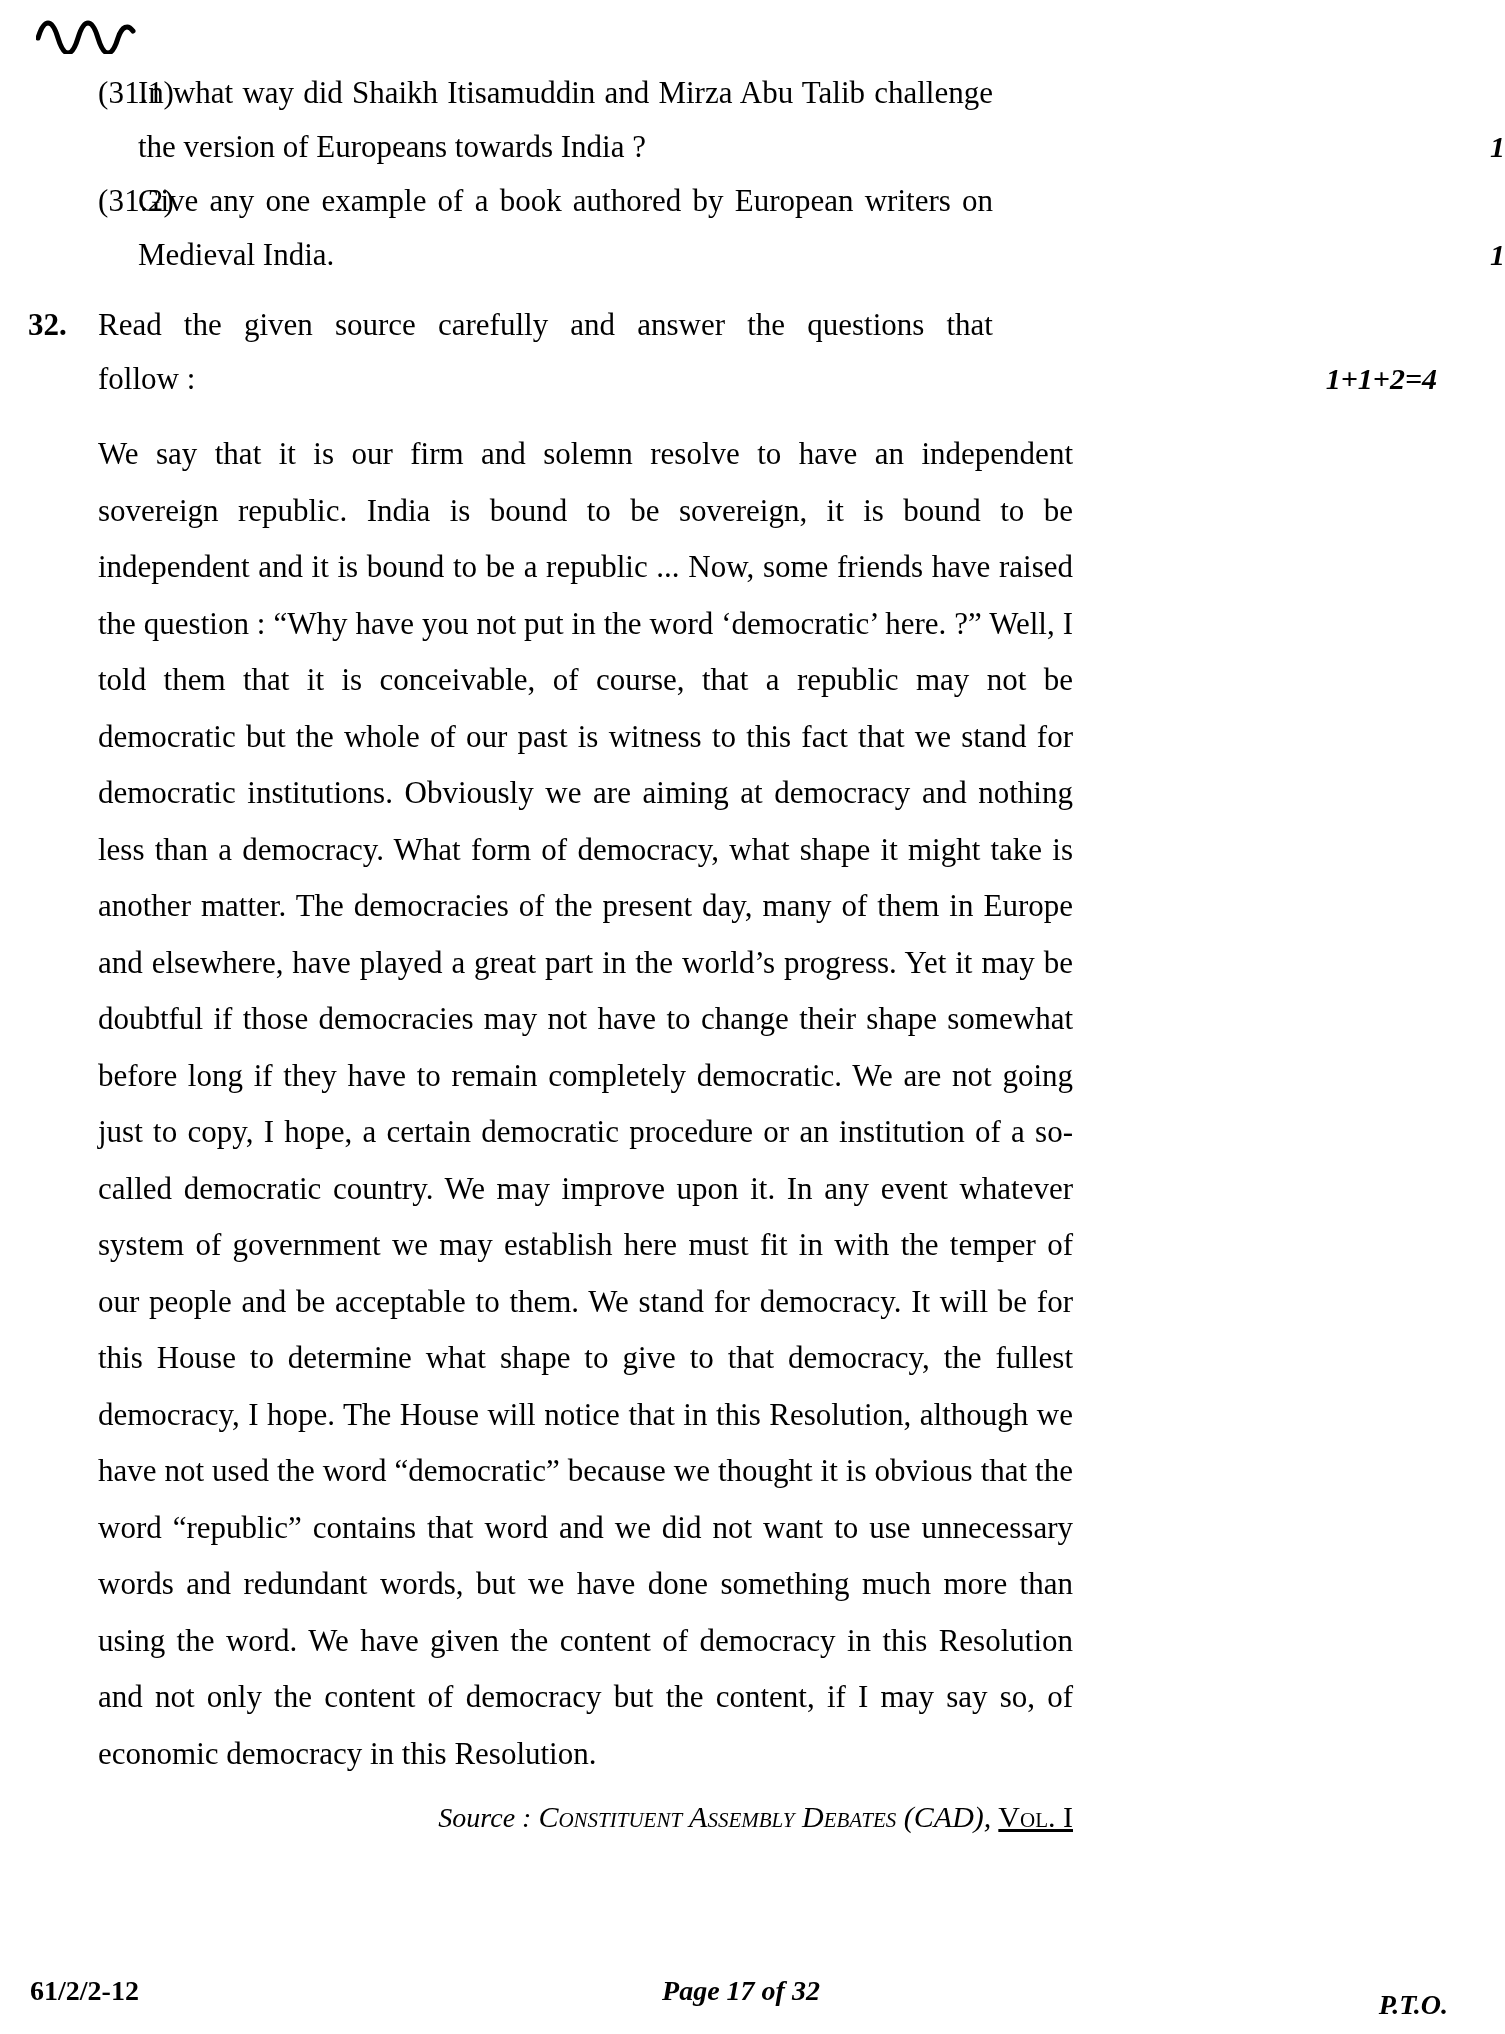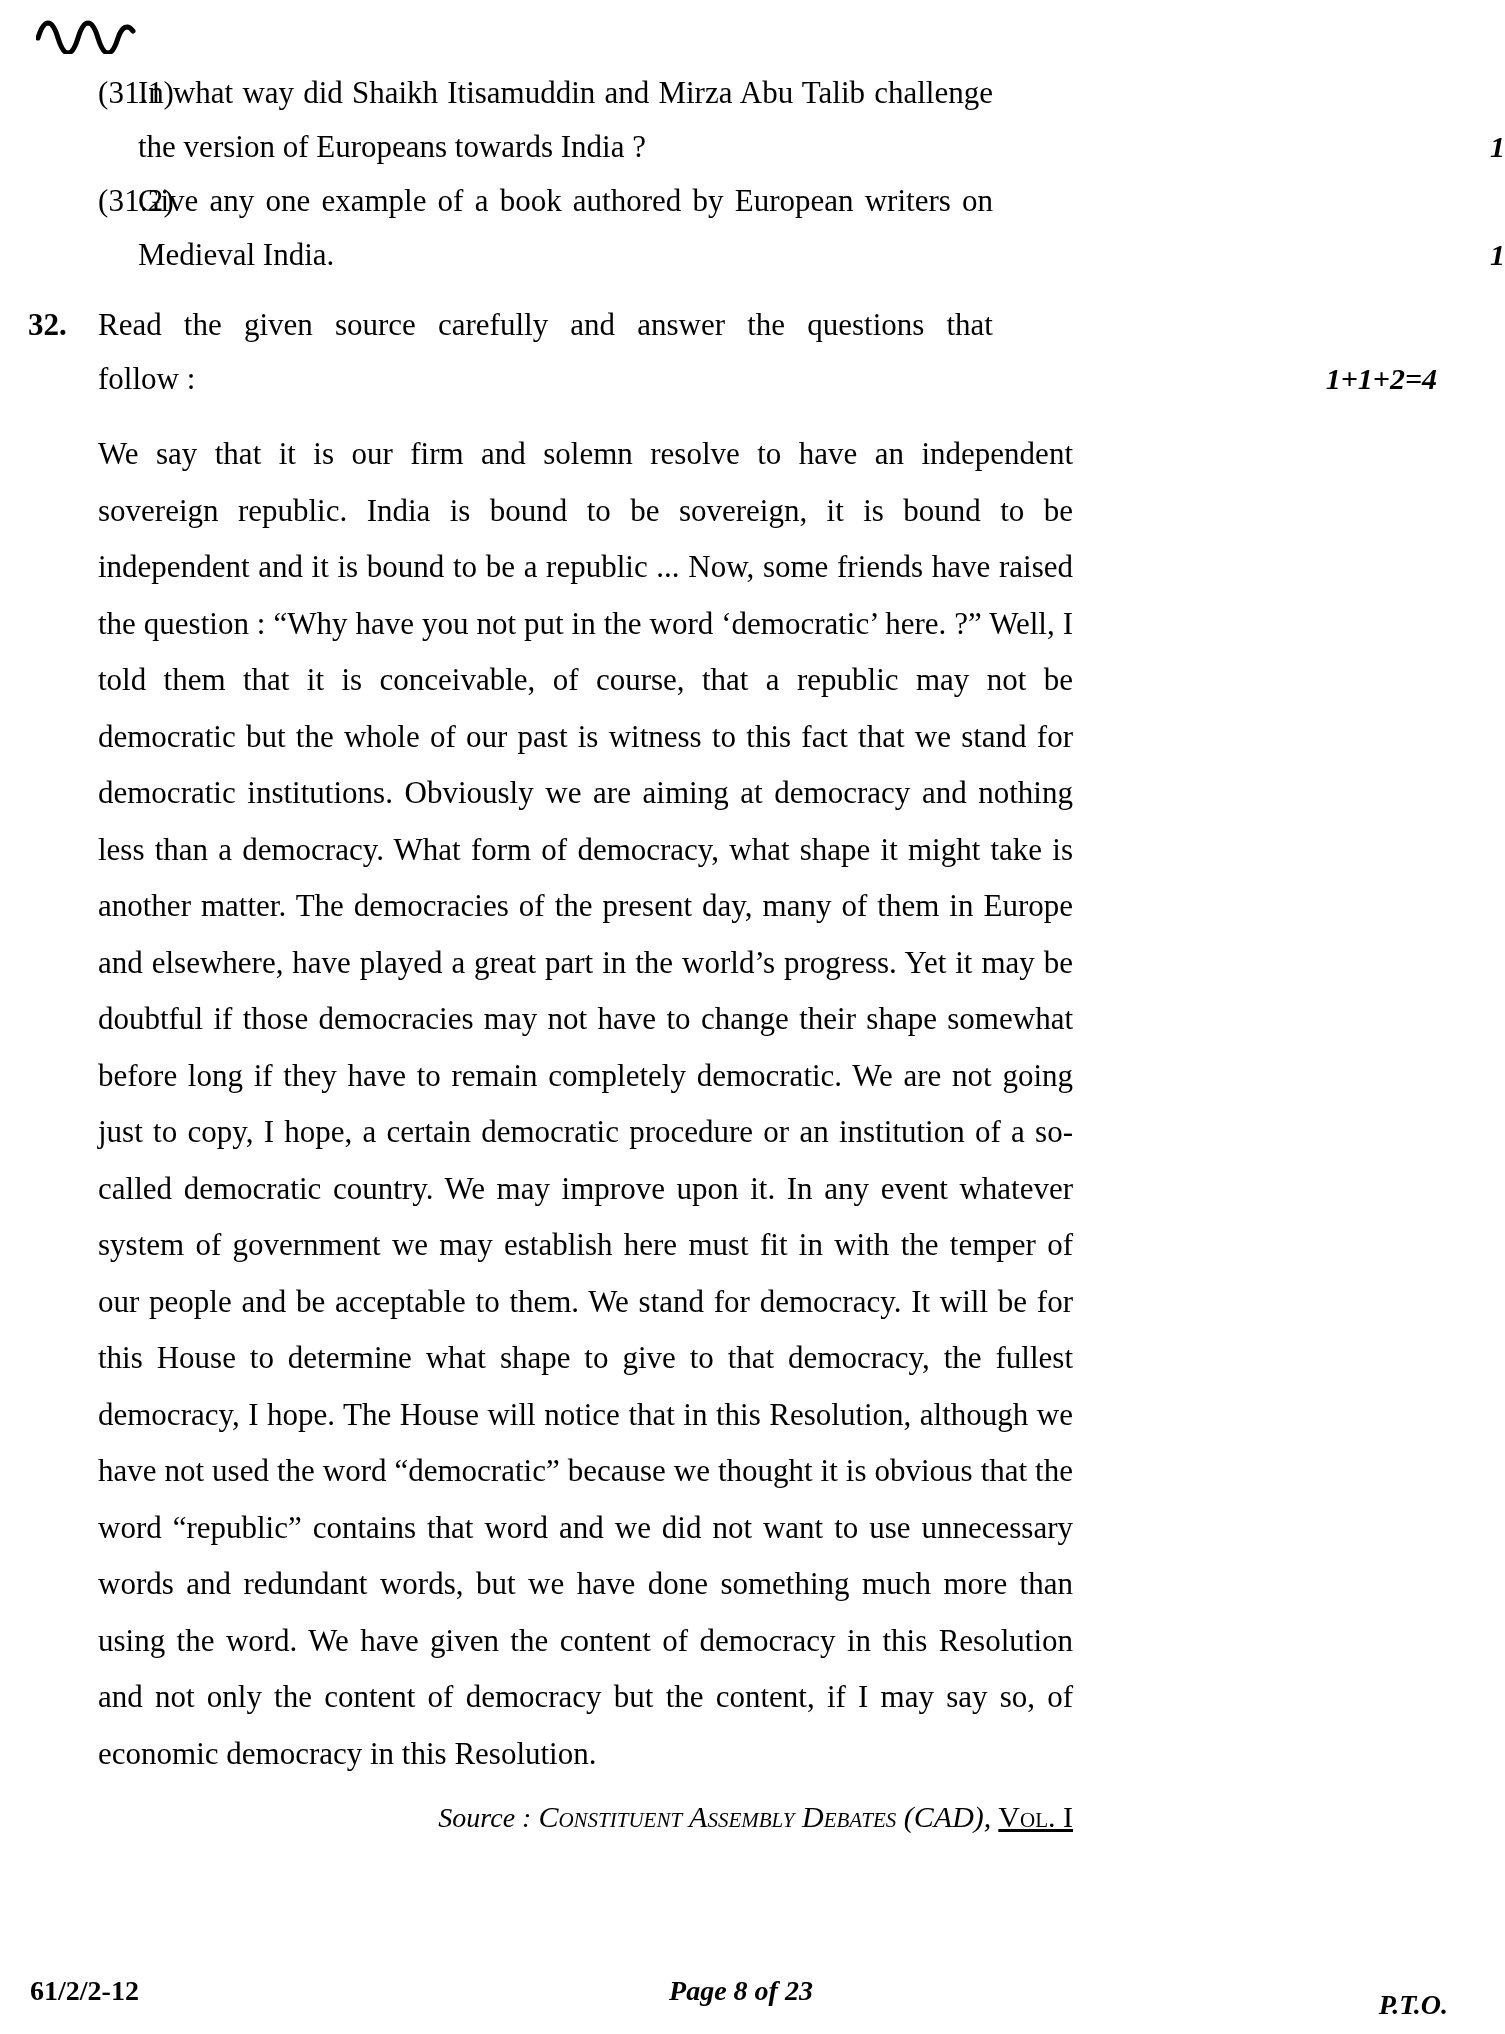--- a/index.html
+++ b/index.html
@@ -225,17 +225,17 @@
     </div>
 
     <div class="passage">We say that it is our firm and solemn resolve to have an independent sovereign republic. India is bound to be sovereign, it is bound to be independent and it is bound to be a republic ... Now, some friends have raised the question : “Why have you not put in the word ‘democratic’ here. ?” Well, I told them that it is conceivable, of course, that a republic may not be democratic but the whole of our past is witness to this fact that we stand for democratic institutions. Obviously we are aiming at democracy and nothing less than a democracy. What form of democracy, what shape it might take is another matter. The democracies of the present day, many of them in Europe and elsewhere, have played a great part in the world’s progress. Yet it may be doubtful if those democracies may not have to change their shape somewhat before long if they have to remain completely democratic. We are not going just to copy, I hope, a certain democratic procedure or an institution of a so-called democratic country. We may improve upon it. In any event whatever system of government we may establish here must fit in with the temper of our people and be acceptable to them. We stand for democracy. It will be for this House to determine what shape to give to that democracy, the fullest democracy, I hope. The House will notice that in this Resolution, although we have not used the word “democratic” because we thought it is obvious that the word “republic” contains that word and we did not want to use unnecessary words and redundant words, but we have done something much more than using the word. We have given the content of democracy in this Resolution and not only the content of democracy but the content, if I may say so, of economic democracy in this Resolution.</div>
 
     <div class="source-line"><span>Source :</span>&nbsp;<span class="sc-plain">Constituent Assembly Debates (CAD),</span>&nbsp;<span class="sc" style="font-style:normal;text-decoration:underline;">Vol. I</span></div>
 
   </div>
 
   <div class="footer">
     <div class="footer-left">61/2/2-12</div>
-    <div class="footer-center">Page 8 of 23</div>
+    <div class="footer-center">Page 17 of 32</div>
     <div class="footer-right">P.T.O.</div>
   </div>
 
 </div>
 
 </body></html>

